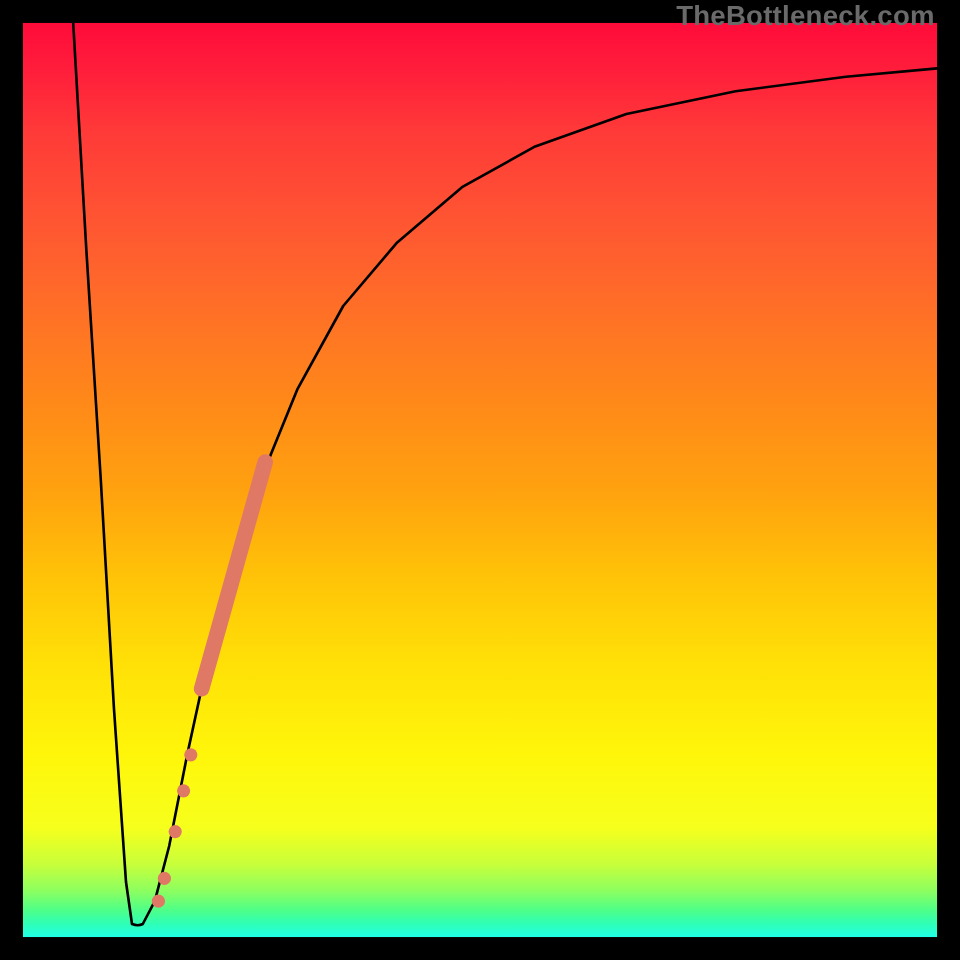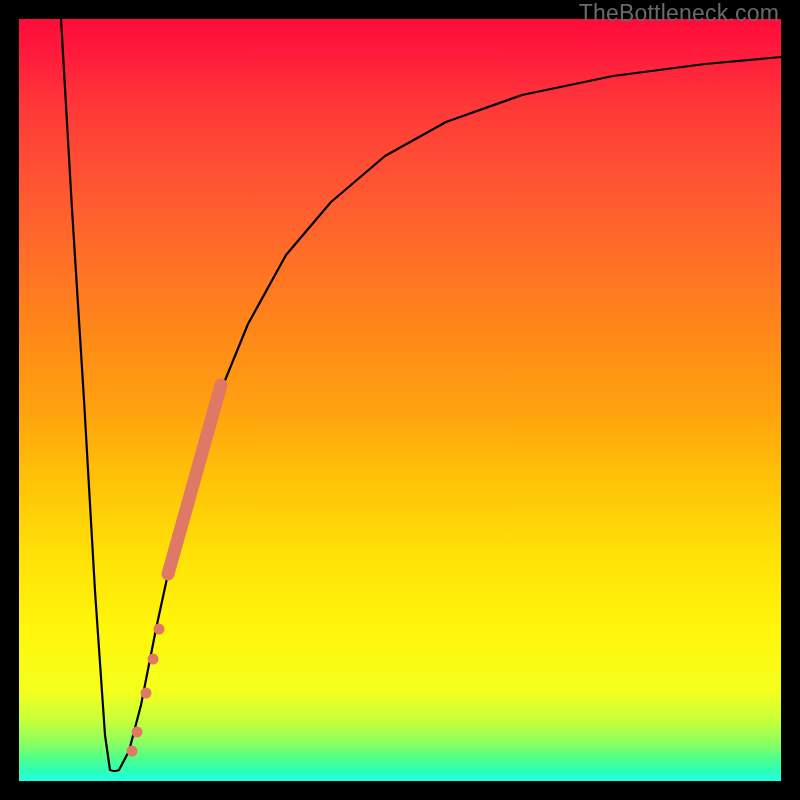--- a/index.html
+++ b/index.html
@@ -48,21 +48,21 @@
       #2fffb5 98.5%,
       #20ffe8 100%
     );
   }
   .watermark {
     position: absolute;
     top: 0px;
     right: 21px;
     color: #6a6a6a;
     font-size: 23px;
-    font-weight: 400;
+    font-weight: 700;
     letter-spacing: 0.2px;
   }
   svg.curve {
     position: absolute;
     inset: 0;
   }
   .curve path {
     fill: none;
     stroke: #000;
     stroke-width: 2.2;

